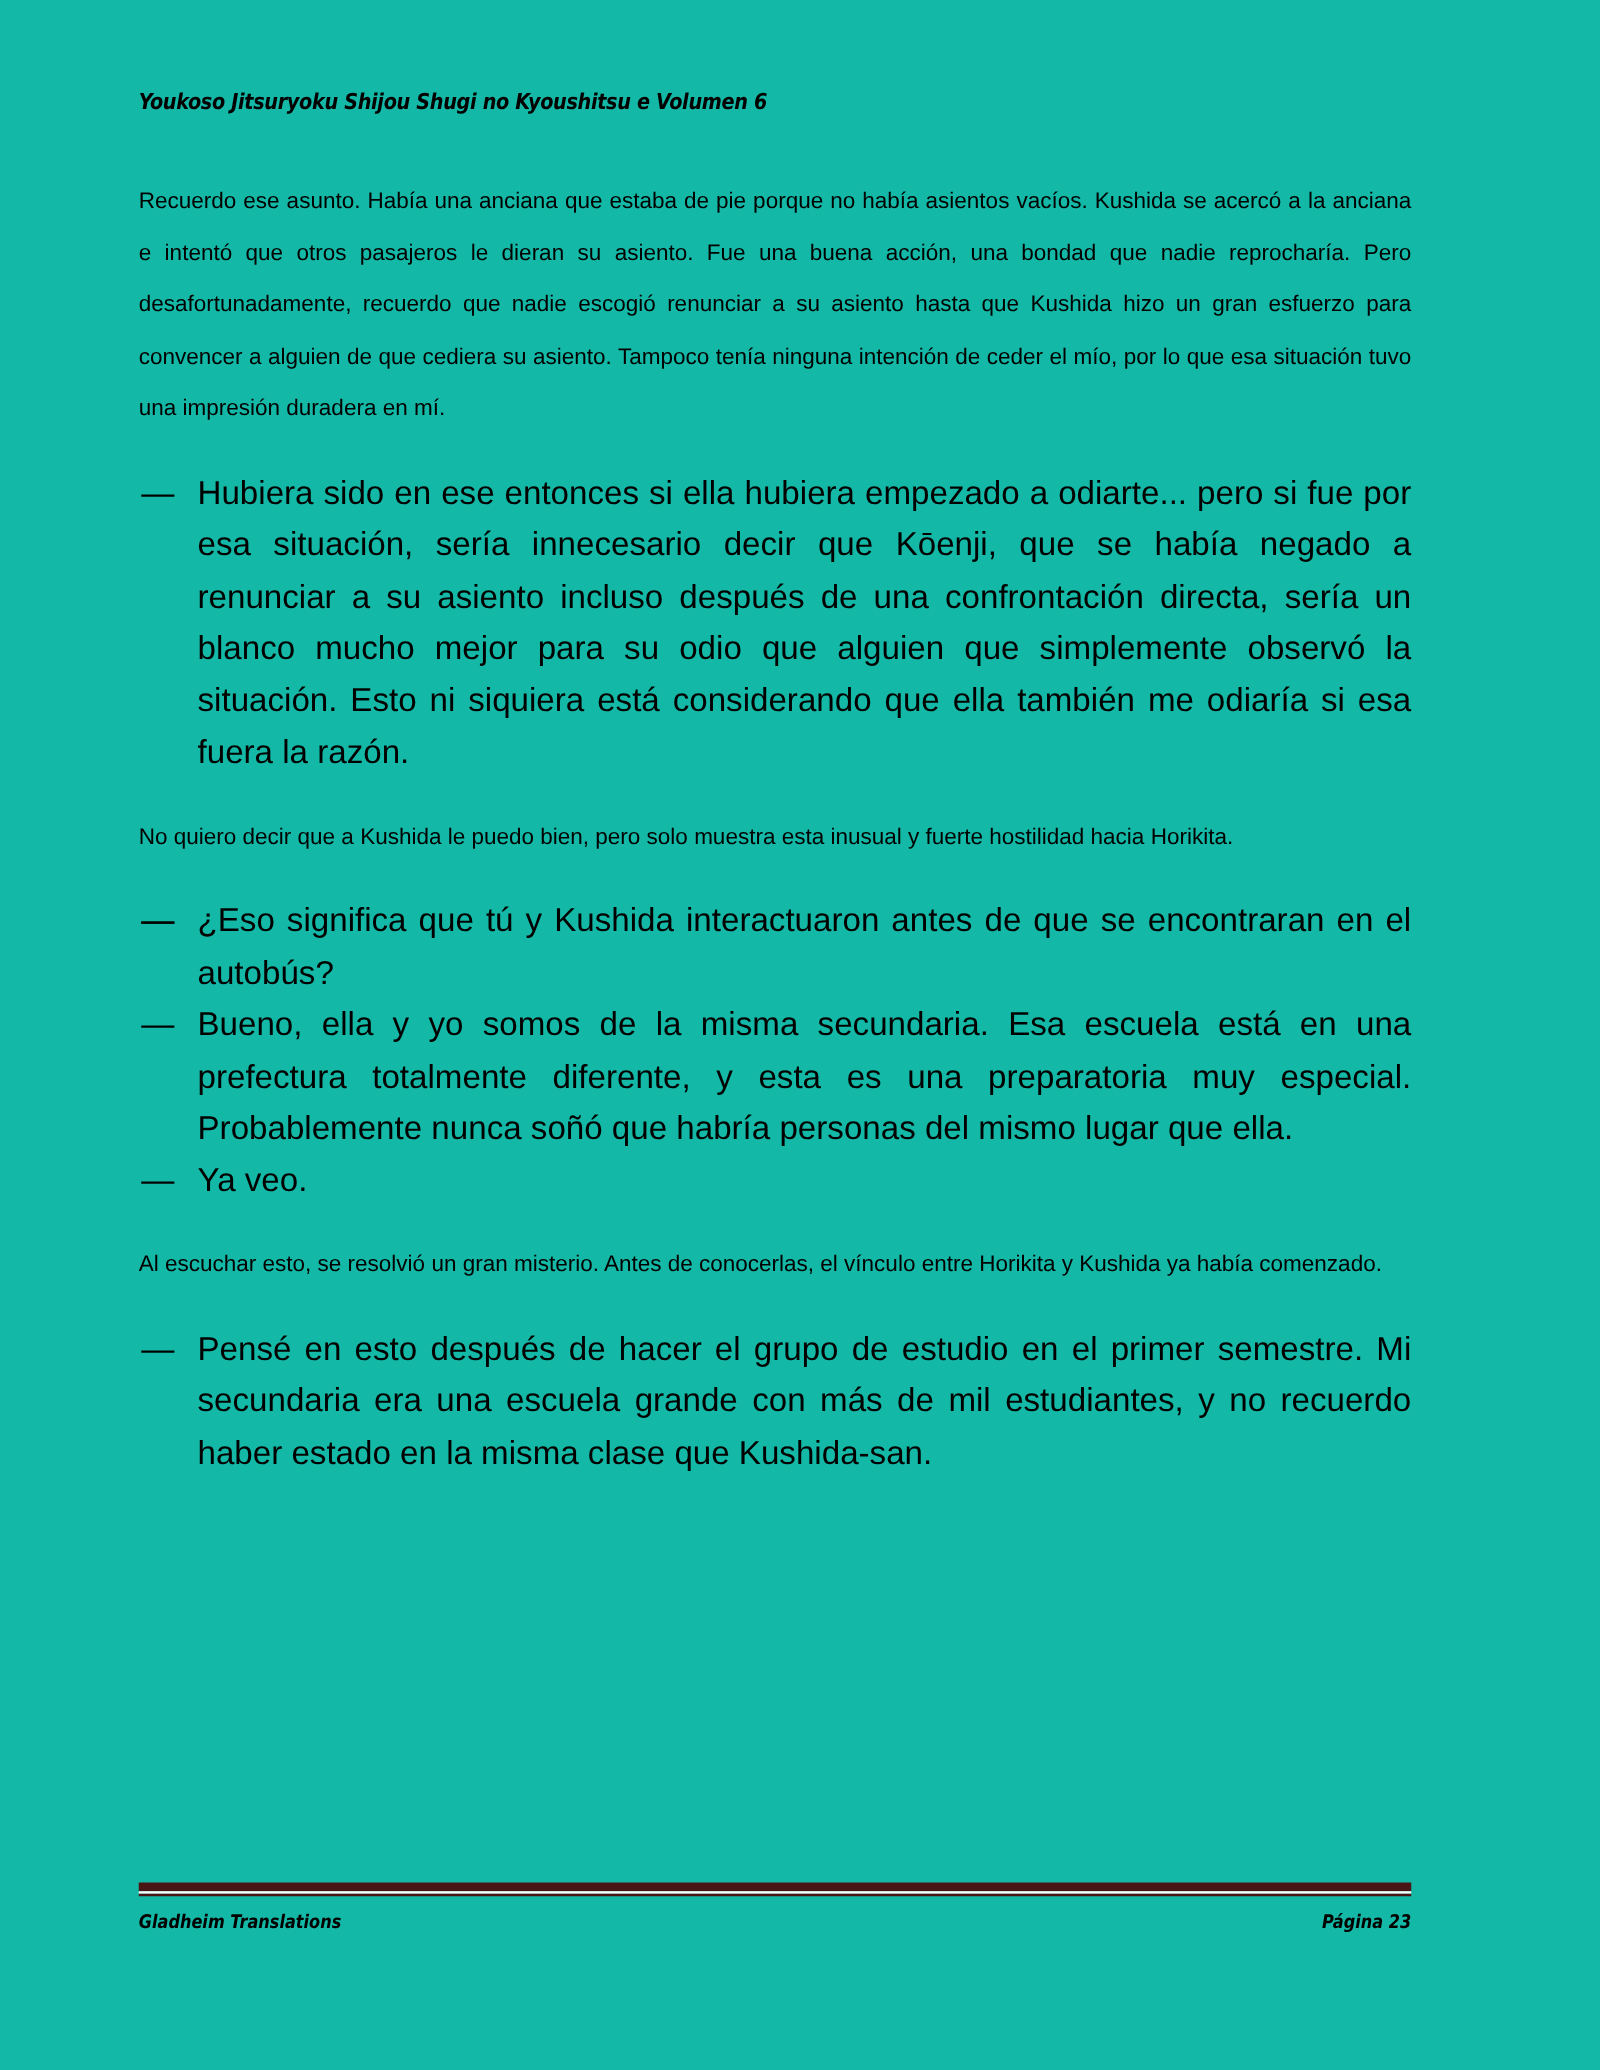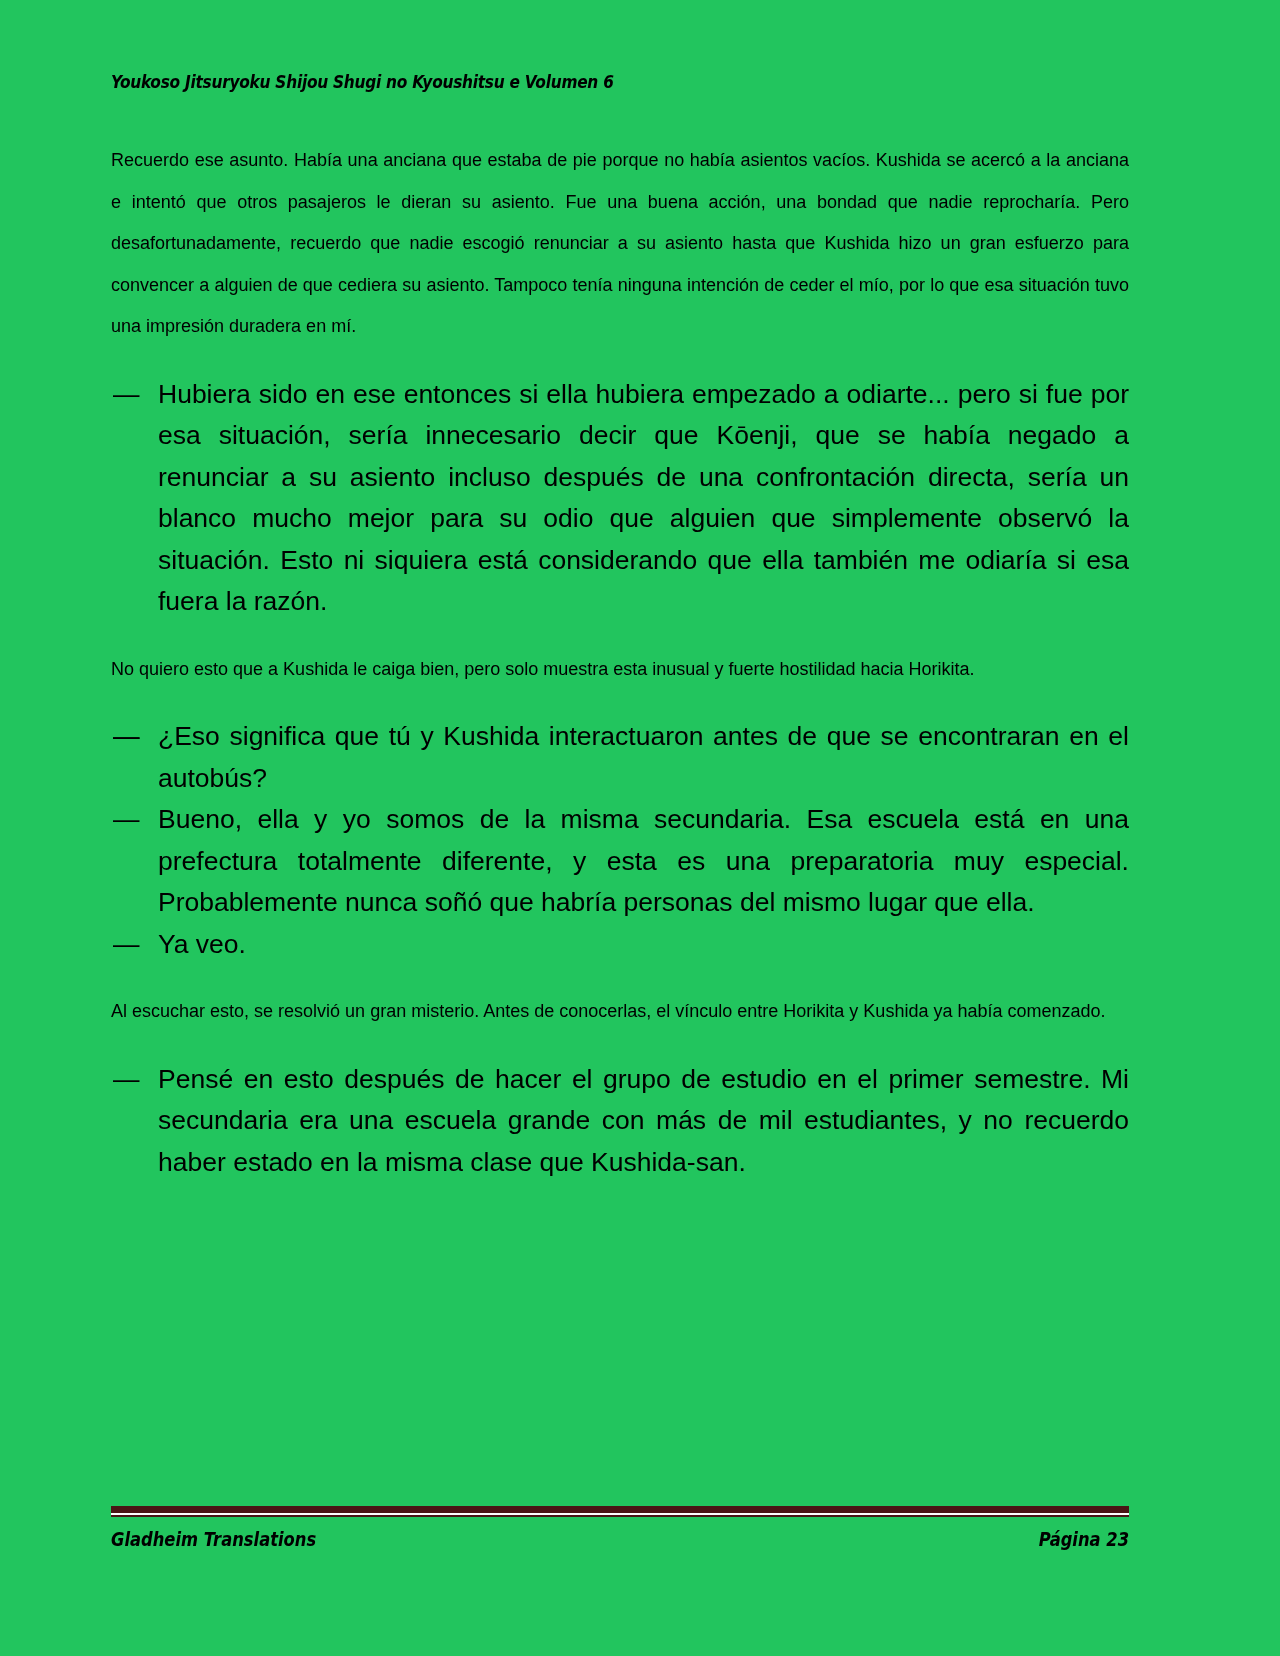--- a/index.html
+++ b/index.html
@@ -8,21 +8,21 @@
     background: #ffffff;
   }
   body {
     font-family: "Liberation Sans", sans-serif;
     color: #000000;
   }
   .page {
     position: relative;
     width: 1280px;
     height: 1656px;
-    background: #22c55e;
+    background: #14b8a6;
     box-sizing: border-box;
     overflow: hidden;
   }
   .content-frame {
     position: absolute;
     left: 111px;
     top: 0;
     width: 1018px;
     height: 1656px;
   }
@@ -119,21 +119,21 @@
     position: absolute;
     left: 111px;
     top: 1528px;
     width: 1018px;
     display: flex;
     justify-content: space-between;
     align-items: baseline;
     font-family: "DejaVu Sans", sans-serif;
     font-weight: bold;
     font-style: italic;
-    font-size: 19px;
+    font-size: 15px;
     color: #000;
   }
   .doc-footer .left,
   .doc-footer .right {
     transform: scaleX(0.86);
     white-space: nowrap;
   }
   .doc-footer .left  { transform-origin: left center; }
   .doc-footer .right { transform-origin: right center; }
 </style>
@@ -149,21 +149,21 @@
     <div class="body-area">
 
       <p class="para">Recuerdo ese asunto. Había una anciana que estaba de pie porque no había asientos vacíos. Kushida se acercó a la anciana e intentó que otros pasajeros le dieran su asiento. Fue una buena acción, una bondad que nadie reprocharía. Pero desafortunadamente, recuerdo que nadie escogió renunciar a su asiento hasta que Kushida hizo un gran esfuerzo para convencer a alguien de que cediera su asiento. Tampoco tenía ninguna intención de ceder el mío, por lo que esa situación tuvo una impresión duradera en mí.</p>
 
       <ul class="dash-list inset">
         <li>
           <span class="dash-mark">—</span><span>Hubiera sido en ese entonces si ella hubiera empezado a odiarte... pero si fue por esa situación, sería innecesario decir que Kōenji, que se había negado a renunciar a su asiento incluso después de una confrontación directa, sería un blanco mucho mejor para su odio que alguien que simplemente observó la situación. Esto ni siquiera está considerando que ella también me odiaría si esa fuera la razón.</span>
         </li>
       </ul>
 
-      <p class="para">No quiero esto que a Kushida le caiga bien, pero solo muestra esta inusual y fuerte hostilidad hacia Horikita.</p>
+      <p class="para">No quiero decir que a Kushida le puedo bien, pero solo muestra esta inusual y fuerte hostilidad hacia Horikita.</p>
 
       <ul class="dash-list inset">
         <li>
           <span class="dash-mark">—</span>
         </li>
         <li>
           <span class="dash-mark">—</span><span>¿Eso significa que tú y Kushida interactuaron antes de que se encontraran en el autobús?</span>
         </li>
         <li>
           <span class="dash-mark">—</span><span>Bueno, ella y yo somos de la misma secundaria. Esa escuela está en una prefectura totalmente diferente, y esta es una preparatoria muy especial. Probablemente nunca soñó que habría personas del mismo lugar que ella.</span>

